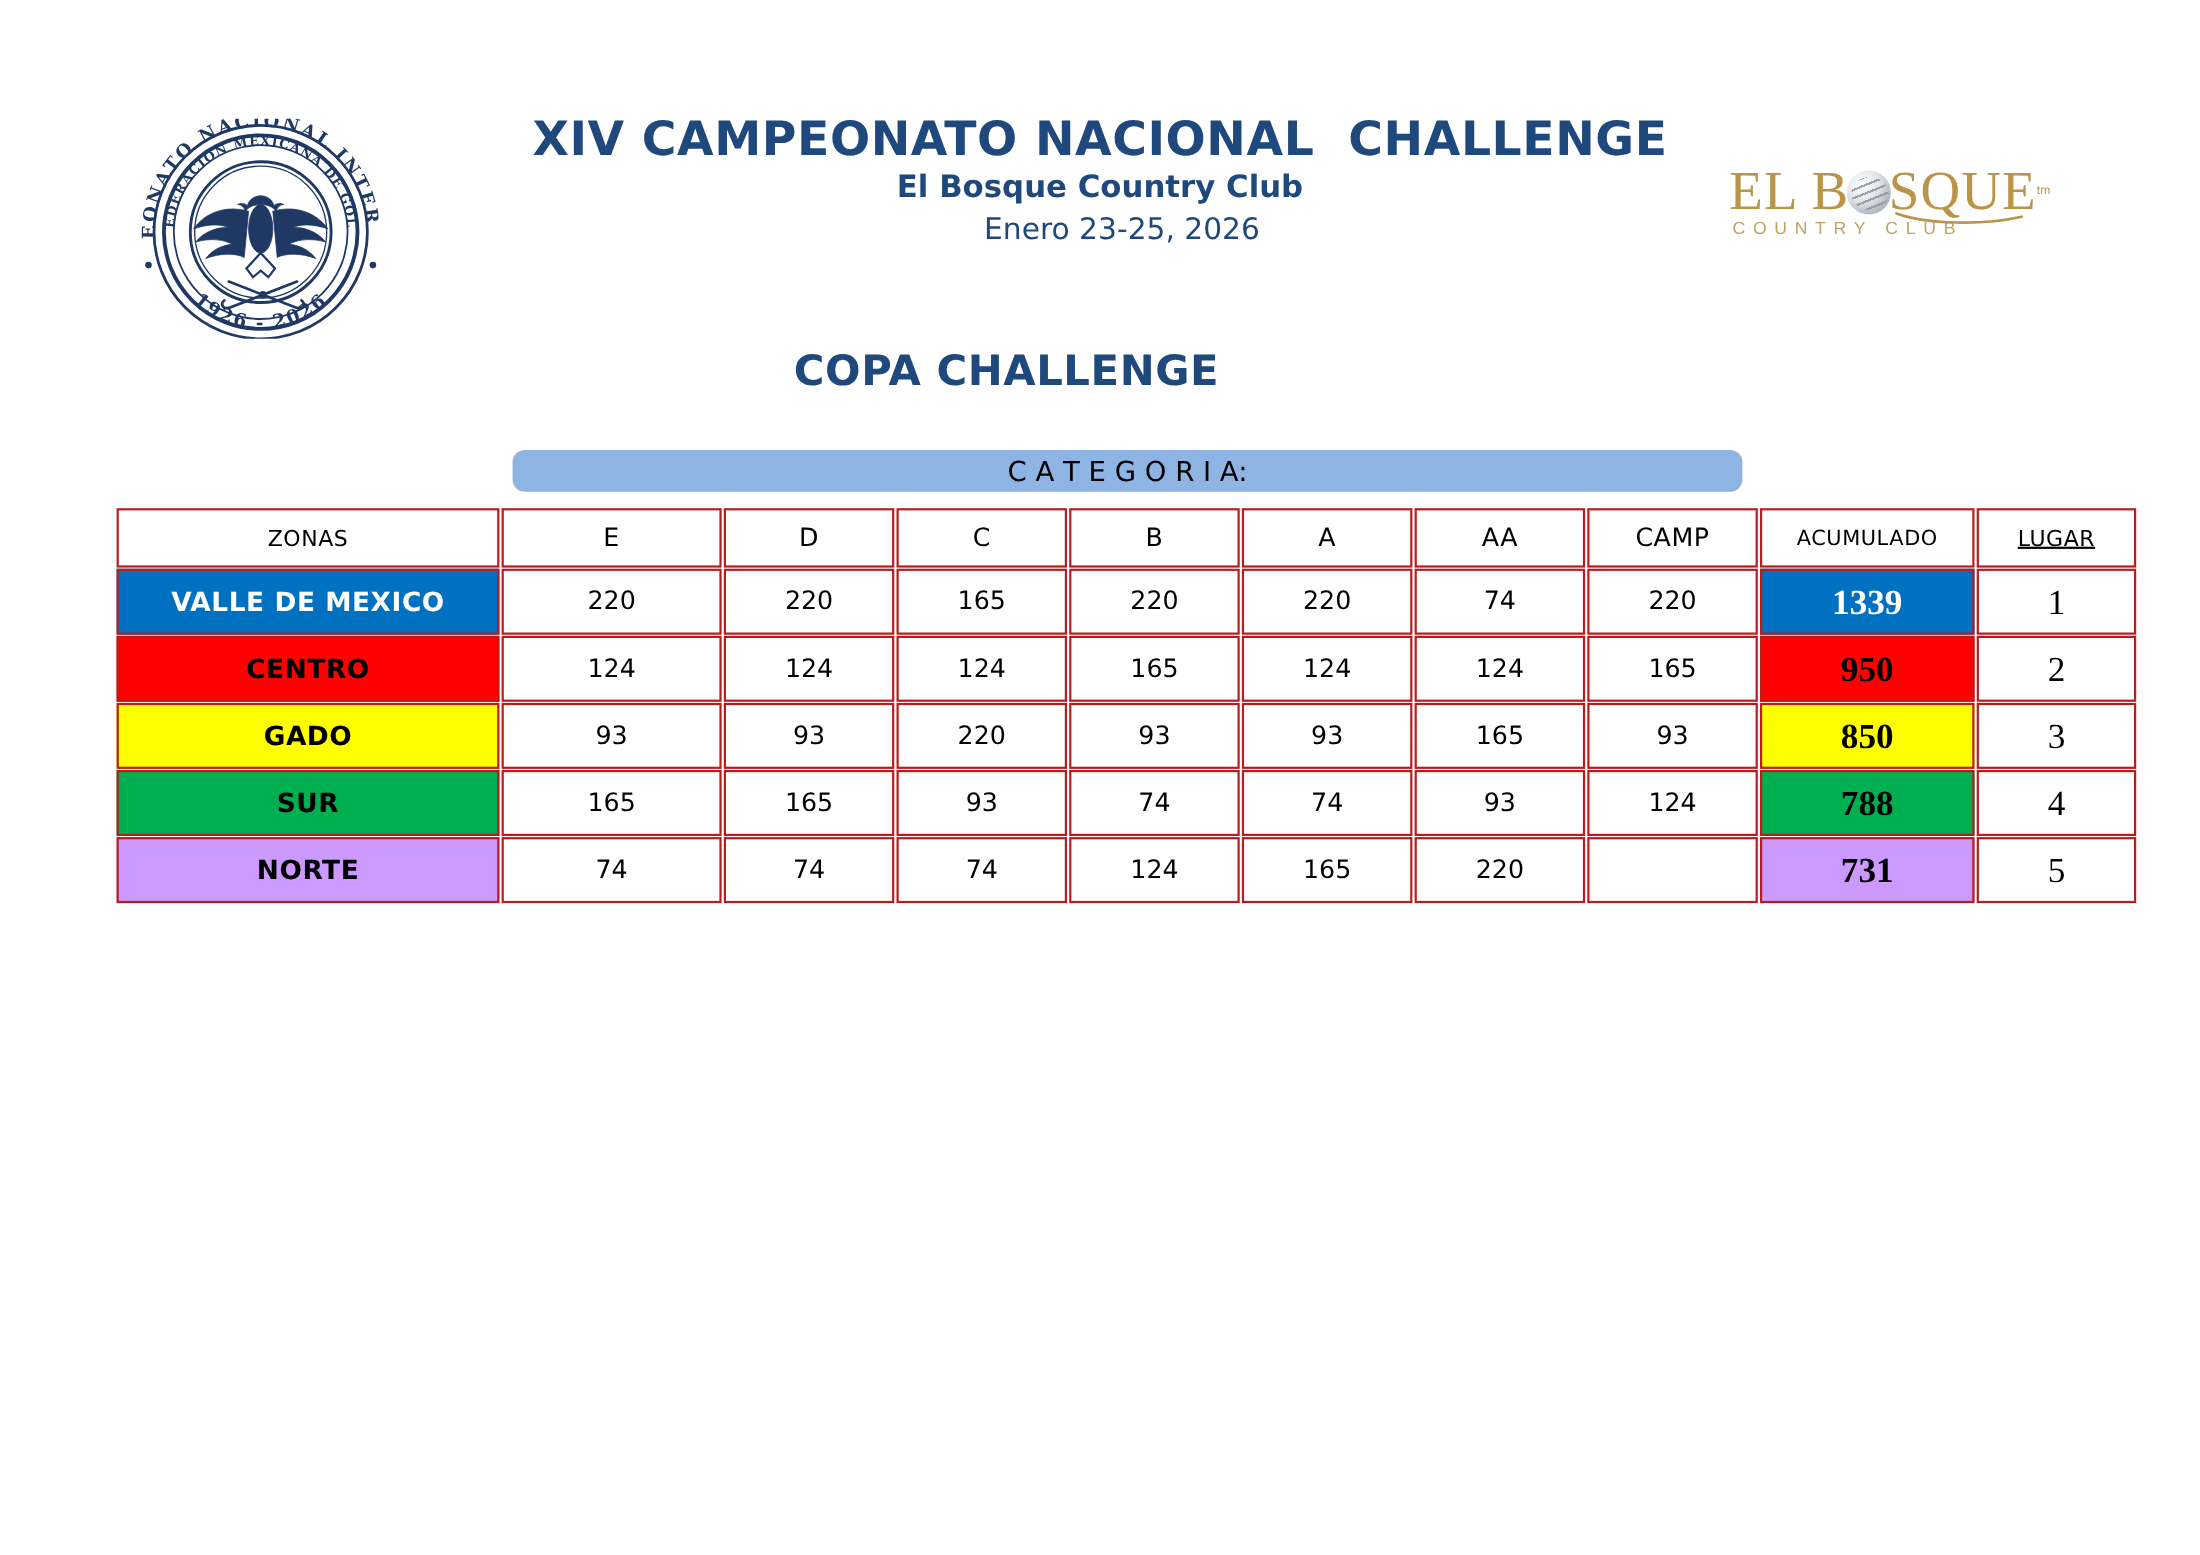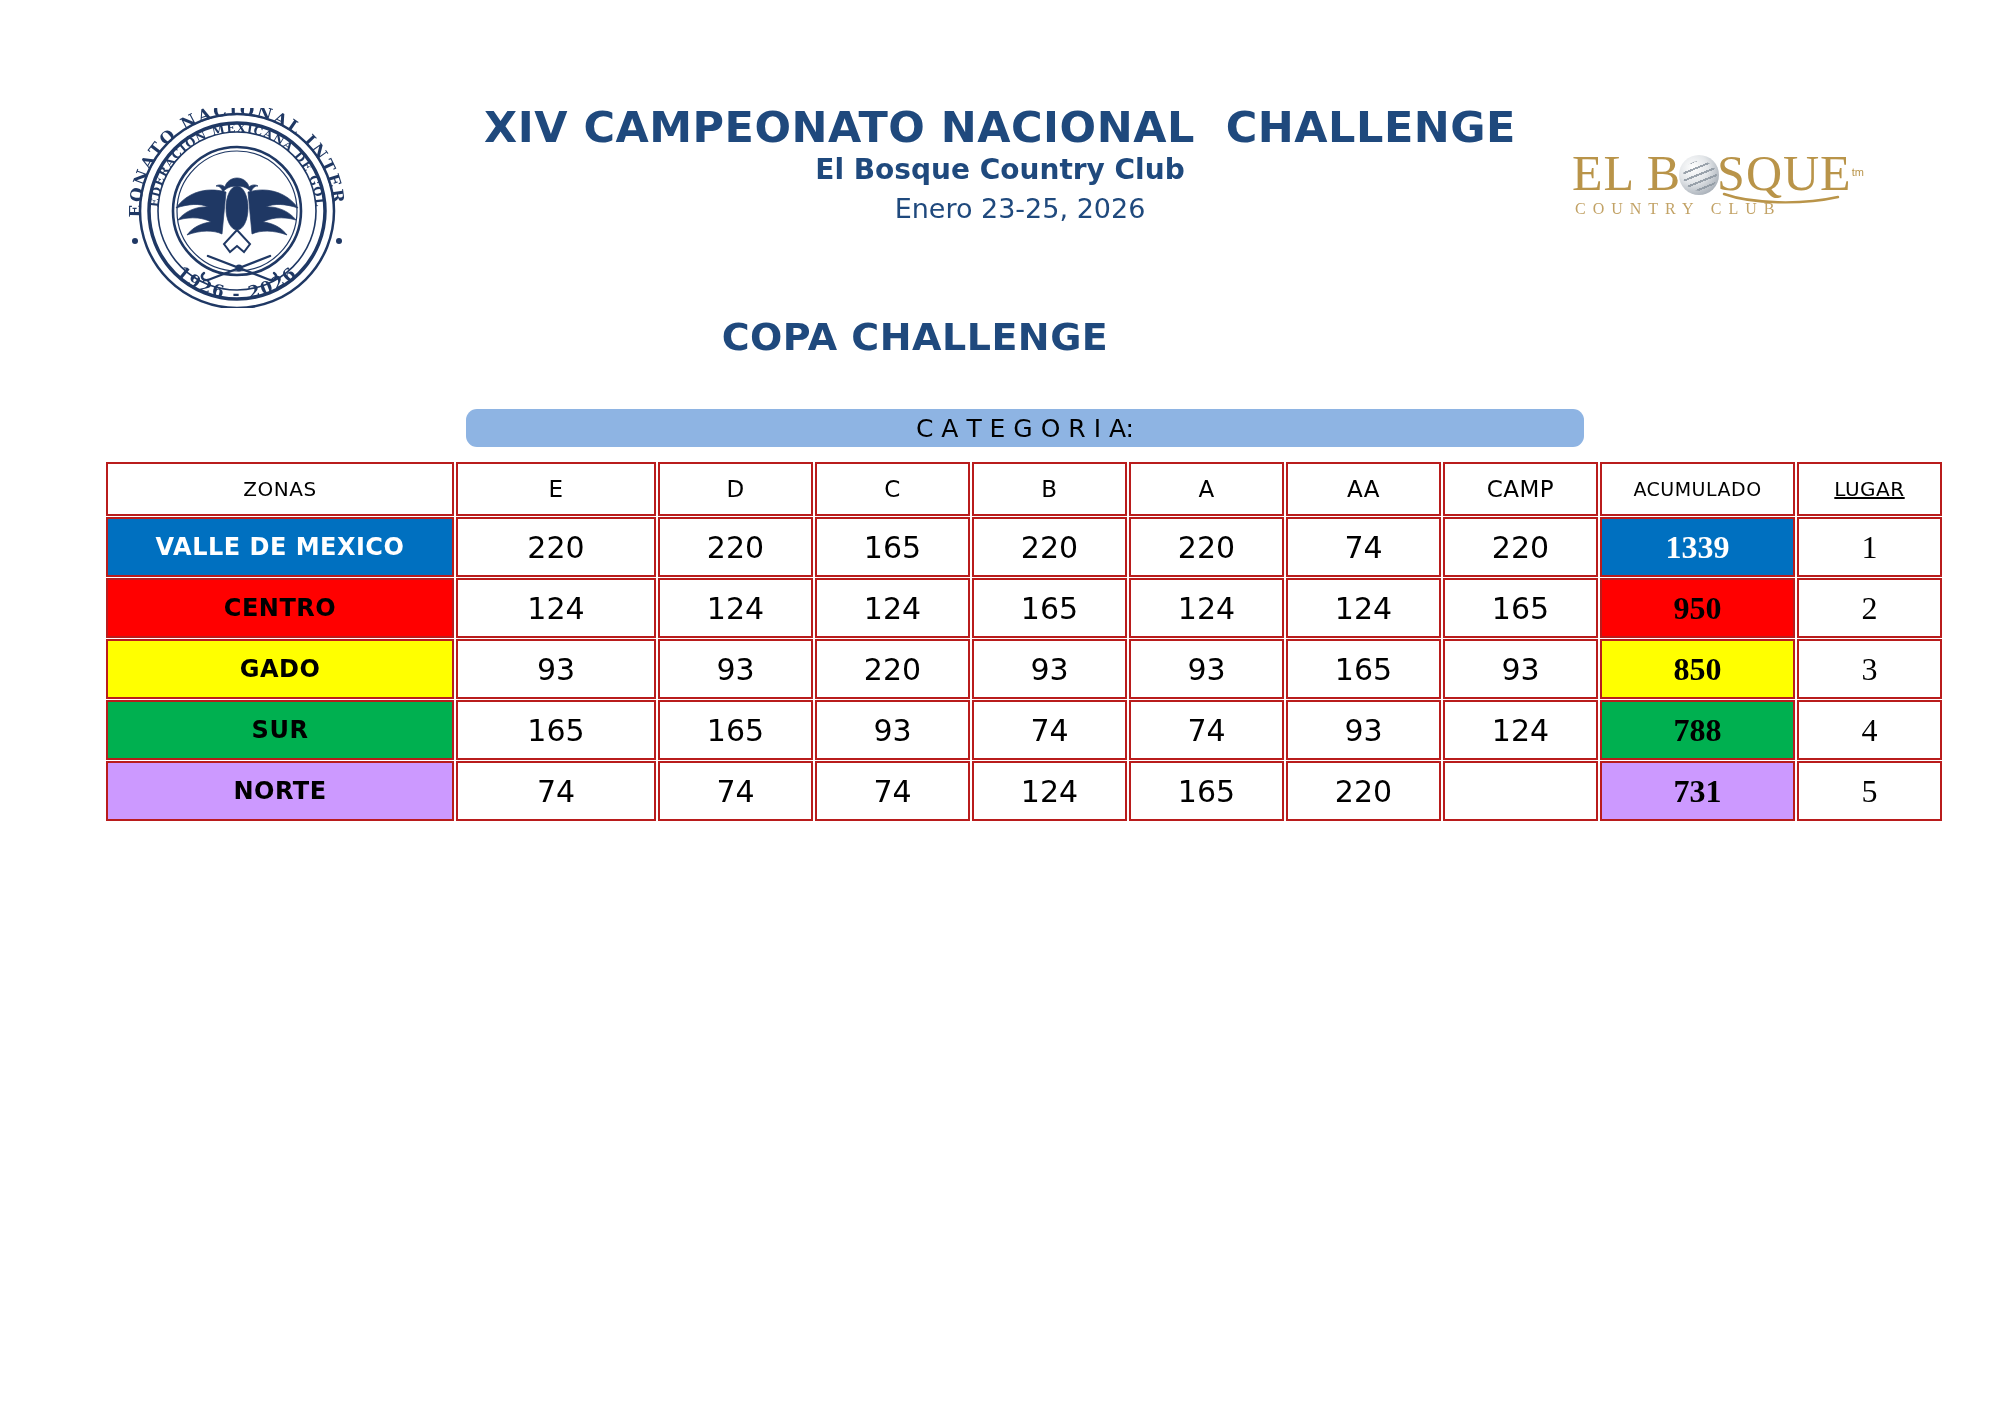--- a/index.html
+++ b/index.html
@@ -104,21 +104,21 @@
     border-radius: 50%;
   }
   .bosque-tm {
     font-family: "Liberation Sans", sans-serif;
     font-size: 11px;
     color: #B99449;
     vertical-align: 14px;
     letter-spacing: 0;
   }
   .bosque-sub {
-    font-family: Liberation Serif, serif;
+    font-family: Liberation Sans, sans-serif;
     font-size: 16px;
     letter-spacing: 7px;
     color: #C2A265;
     display: block;
     margin-top: 2px;
     margin-left: 3px;
     white-space: nowrap;
   }
   .bosque-swoosh {
     position: absolute;
@@ -208,21 +208,21 @@
 
   tbody tr { height: 60px; }
   tbody td.zone-name {
     font-family: "DejaVu Sans", sans-serif;
     font-weight: bold;
     font-size: 24px;
     letter-spacing: 0.5px;
   }
   tbody td.score {
     font-family: "DejaVu Sans", sans-serif;
-    font-size: 30px;
+    font-size: 23px;
     color: #000000;
   }
   tbody td.acum {
     font-family: "Liberation Serif", serif;
     font-weight: bold;
     font-size: 32px;
   }
   tbody td.lugar {
     font-family: "Liberation Serif", serif;
     font-weight: normal;

